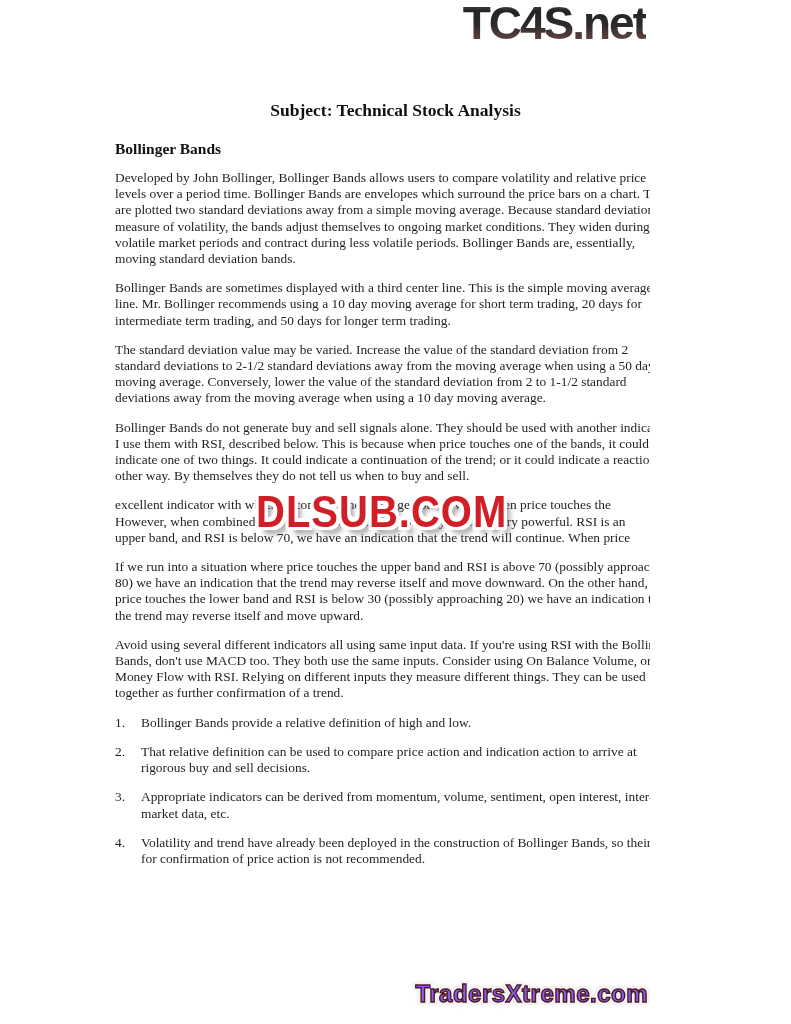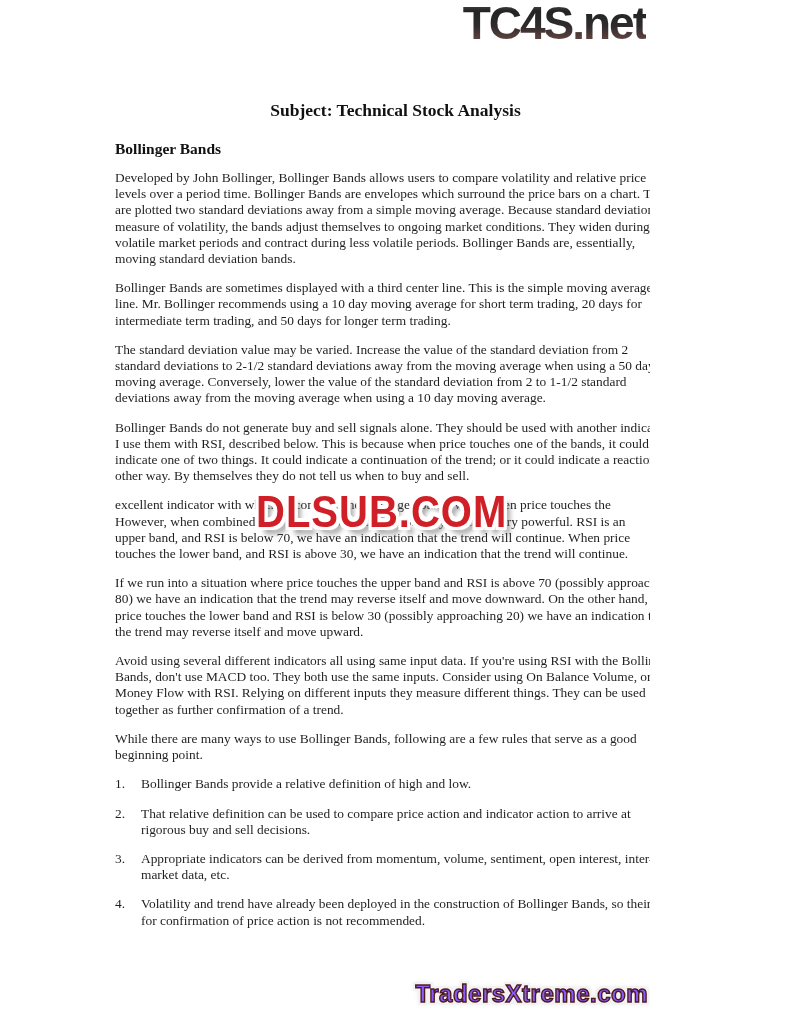--- a/index.html
+++ b/index.html
@@ -112,35 +112,33 @@
 
     <p class="para">Developed by John Bollinger, Bollinger Bands allows users to compare volatility and relative price levels over a period time. Bollinger Bands are envelopes which surround the price bars on a chart. They are plotted two standard deviations away from a simple moving average. Because standard deviation is a measure of volatility, the bands adjust themselves to ongoing market conditions. They widen during volatile market periods and contract during less volatile periods. Bollinger Bands are, essentially, moving standard deviation bands.</p>
     <p class="para">Bollinger Bands are sometimes displayed with a third center line. This is the simple moving average line. Mr. Bollinger recommends using a 10 day moving average for short term trading, 20 days for intermediate term trading, and 50 days for longer term trading.</p>
     <p class="para">The standard deviation value may be varied. Increase the value of the standard deviation from 2 standard deviations to 2-1/2 standard deviations away from the moving average when using a 50 day moving average. Conversely, lower the value of the standard deviation from 2 to 1-1/2 standard deviations away from the moving average when using a 10 day moving average.</p>
     <p class="para">Bollinger Bands do not generate buy and sell signals alone. They should be used with another indicator. I use them with RSI, described below. This is because when price touches one of the bands, it could indicate one of two things. It could indicate a continuation of the trend; or it could indicate a reaction the other way. By themselves they do not tell us when to buy and sell.</p>
 
     <p class="para">
       <span class="line">excellent indicator with which to combine the Bollinger Bands with. When price touches the</span>
       <span class="line">However, when combined with an indicator such as RSI, they become very powerful. RSI is an</span>
       <span class="line">upper band, and RSI is below 70, we have an indication that the trend will continue. When price</span>
-      <span class="line">touches the lower band, and RSI is above 30, we have an indication that the trend will continue.</span>
     </p>
 
     <p class="para">If we run into a situation where price touches the upper band and RSI is above 70 (possibly approaching 80) we have an indication that the trend may reverse itself and move downward. On the other hand, if price touches the lower band and RSI is below 30 (possibly approaching 20) we have an indication that the trend may reverse itself and move upward.</p>
     <p class="para">Avoid using several different indicators all using same input data. If you're using RSI with the Bollinger Bands, don't use MACD too. They both use the same inputs. Consider using On Balance Volume, or Money Flow with RSI. Relying on different inputs they measure different things. They can be used together as further confirmation of a trend.</p>
-    <p class="para">While there are many ways to use Bollinger Bands, following are a few rules that serve as a good beginning point.</p>
 
     <ul class="rules">
       <li>
         <span class="num">1.</span>
         <span>Bollinger Bands provide a relative definition of high and low.</span>
       </li>
       <li>
         <span class="num">2.</span>
-        <span>That relative definition can be used to compare price action and indicator action to arrive at rigorous buy and sell decisions.</span>
+        <span>That relative definition can be used to compare price action and indication action to arrive at rigorous buy and sell decisions.</span>
       </li>
       <li>
         <span class="num">3.</span>
         <span>Appropriate indicators can be derived from momentum, volume, sentiment, open interest, inter-market data, etc.</span>
       </li>
       <li>
         <span class="num">4.</span>
         <span>Volatility and trend have already been deployed in the construction of Bollinger Bands, so their use for confirmation of price action is not recommended.</span>
       </li>
     </ul>

